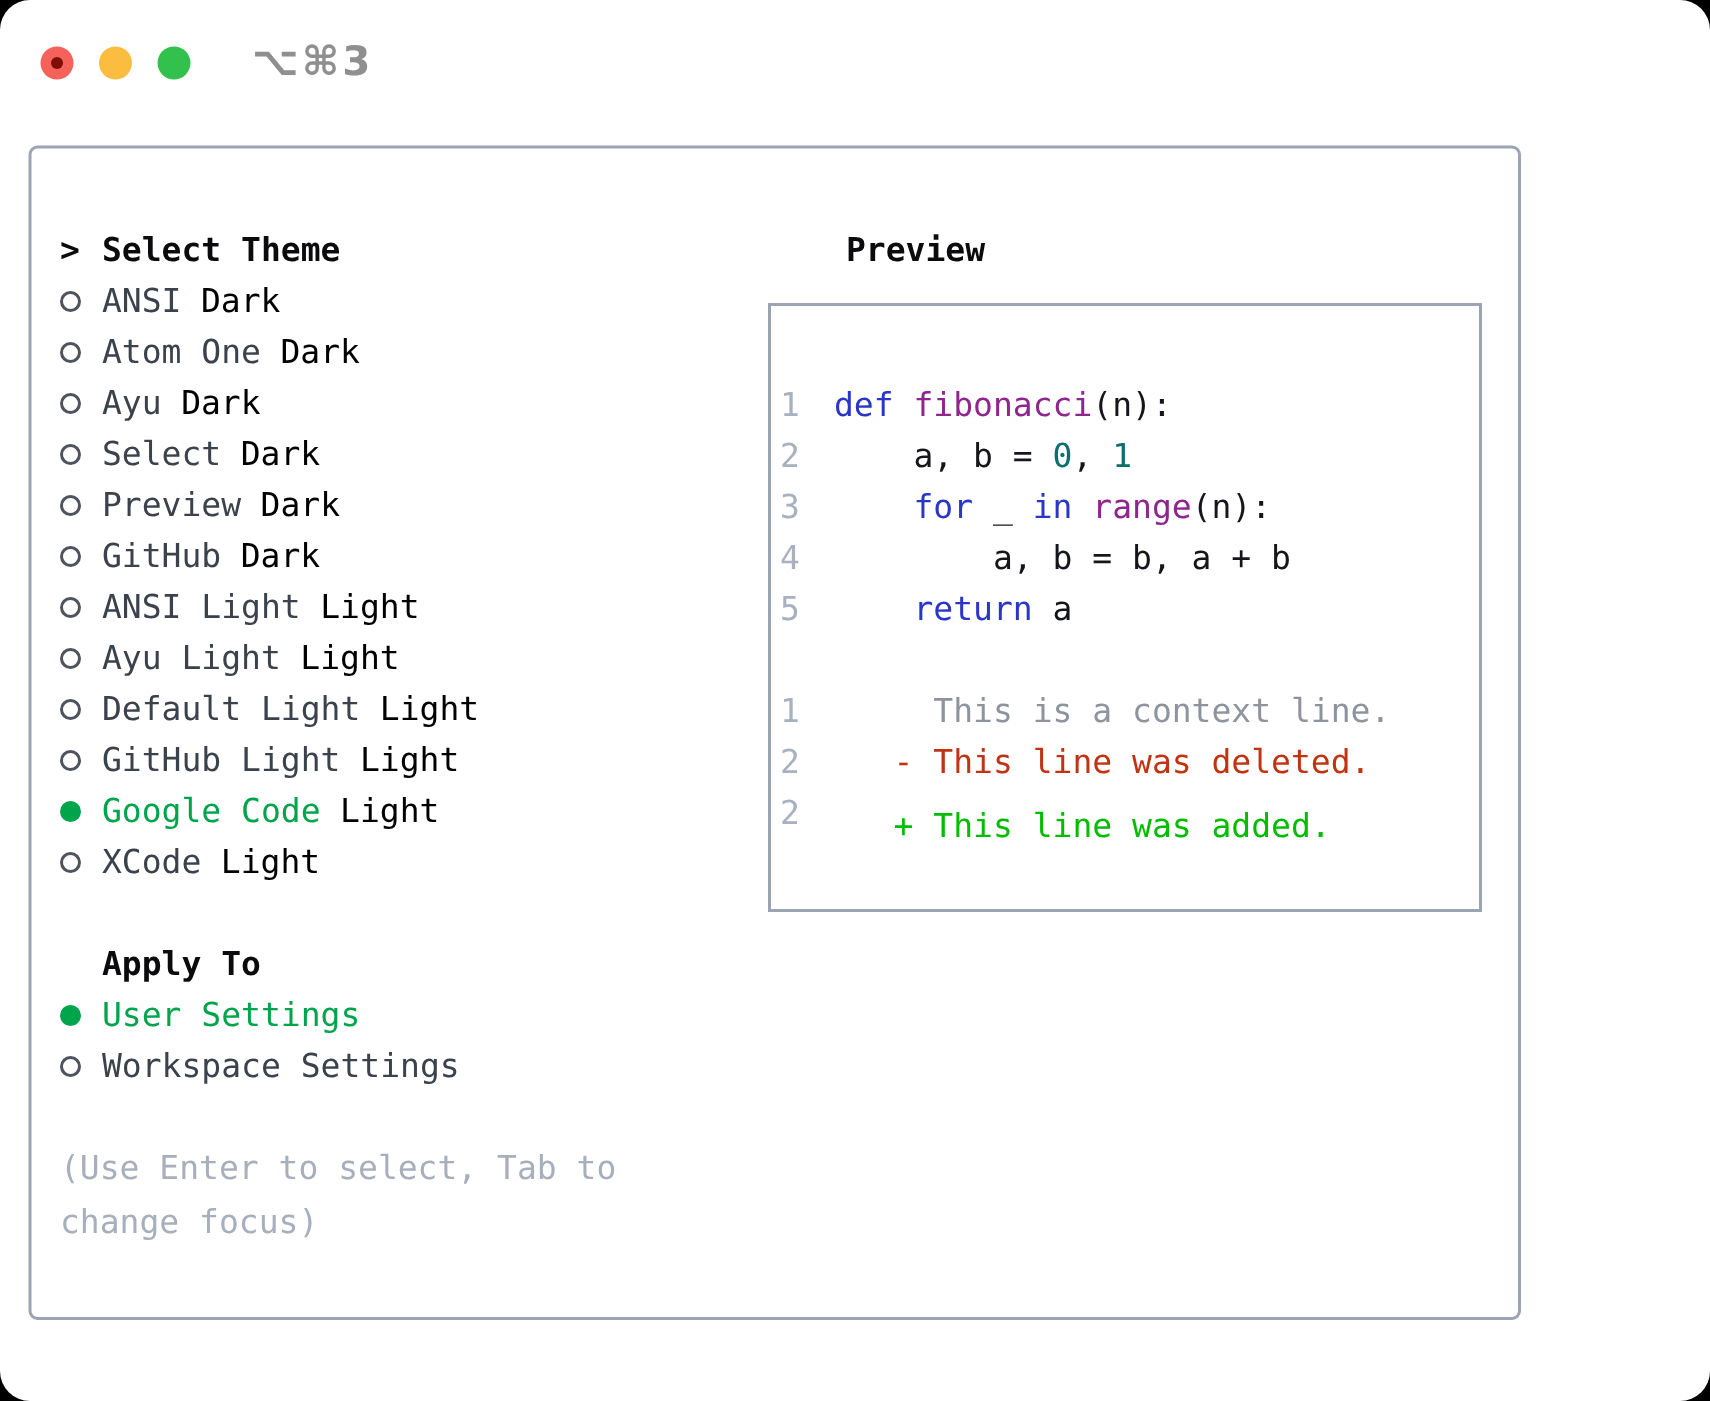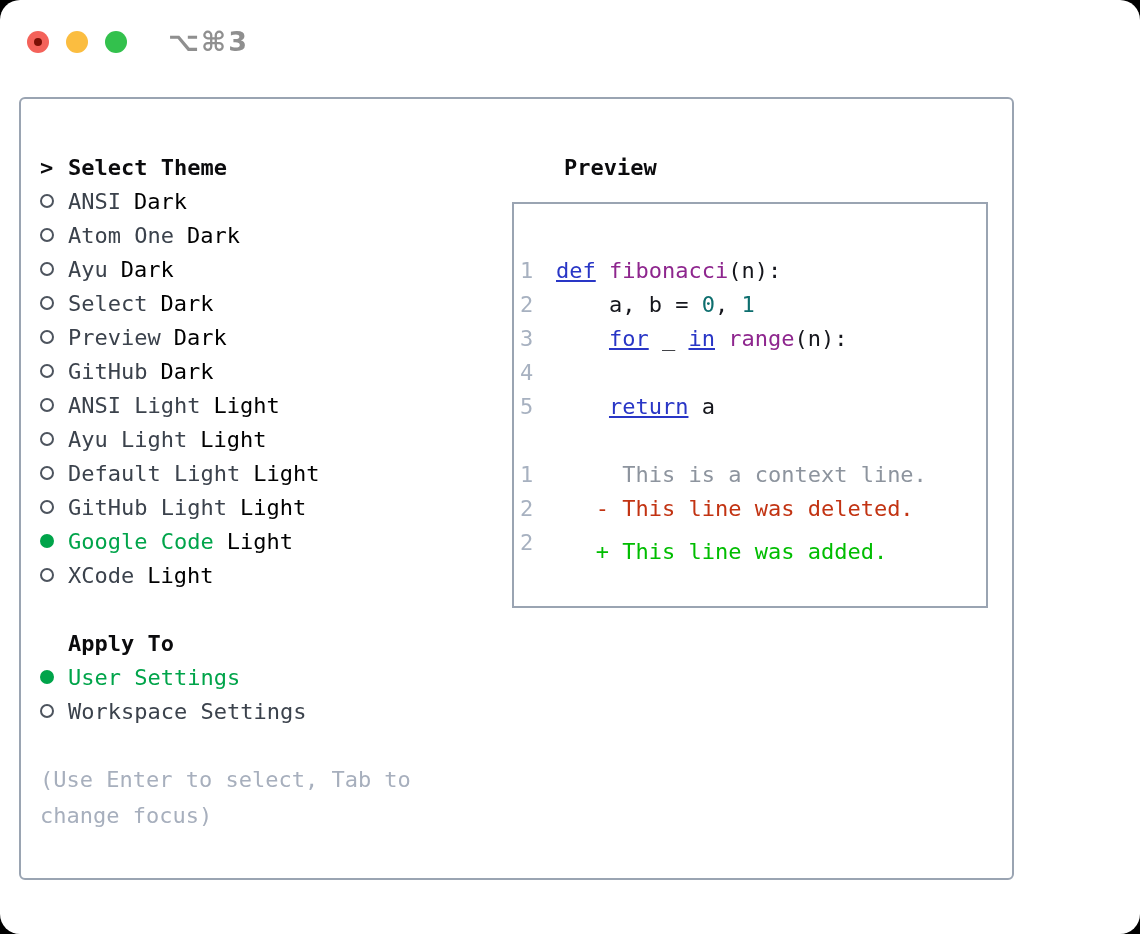--- a/index.html
+++ b/index.html
@@ -46,21 +46,21 @@
   }
   .preview-box{
     position:absolute;left:491px;top:103px;width:472px;height:402px;
     border:2px solid #9aa4b2;background:#fff;overflow:hidden;
   }
   .code-area{margin-top:49px;}
   .diff-area{margin-top:34px;}
   .code-line{height:34px;display:flex;align-items:center;font-size:22px;white-space:pre;}
   .lnum{width:28px;margin-left:6px;color:#a7b1c0;flex:none;}
   .lcontent{margin-left:8px;}
-  .tok-kw{color:var(--kw,#2936c6);text-decoration:underline;}
+  .tok-kw{color:var(--kw,#2936c6);}
   .tok-fn{color:var(--fn,#8e268e);}
   .tok-num{color:var(--num,#0d6e6e);}
   .tok-pl{color:#15161c;}
   .diff-context .lcontent{color:#8d949e;}
   .diff-deleted .lcontent{color:var(--del,#c23312);}
   .diff-added .lcontent{color:var(--add,#00bd00);margin-top:19px;}
 </style>
 </head>
 <body>
 
@@ -215,20 +215,21 @@
     <span class="lcontent"><span class="tok-pl">    a, b = </span><span class="tok-num">0</span><span class="tok-pl">, </span><span class="tok-num">1</span></span>
   </div>
 
   <div class="code-line">
     <span class="lnum">3</span>
     <span class="lcontent"><span class="tok-pl">    </span><span class="tok-kw">for</span><span class="tok-pl"> _ </span><span class="tok-kw">in</span><span class="tok-pl"> </span><span class="tok-fn">range</span><span class="tok-pl">(n):</span></span>
   </div>
 
   <div class="code-line">
     <span class="lnum">4</span>
+    <span class="lcontent"><span class="tok-pl">        a, b = b, a + b</span></span>
   </div>
 
   <div class="code-line">
     <span class="lnum">5</span>
     <span class="lcontent"><span class="tok-pl">    </span><span class="tok-kw">return</span><span class="tok-pl"> a</span></span>
   </div>
 </div>
       <div class="diff-area" id="diff-area">
   <div class="code-line diff-context">
     <span class="lnum">1</span>

